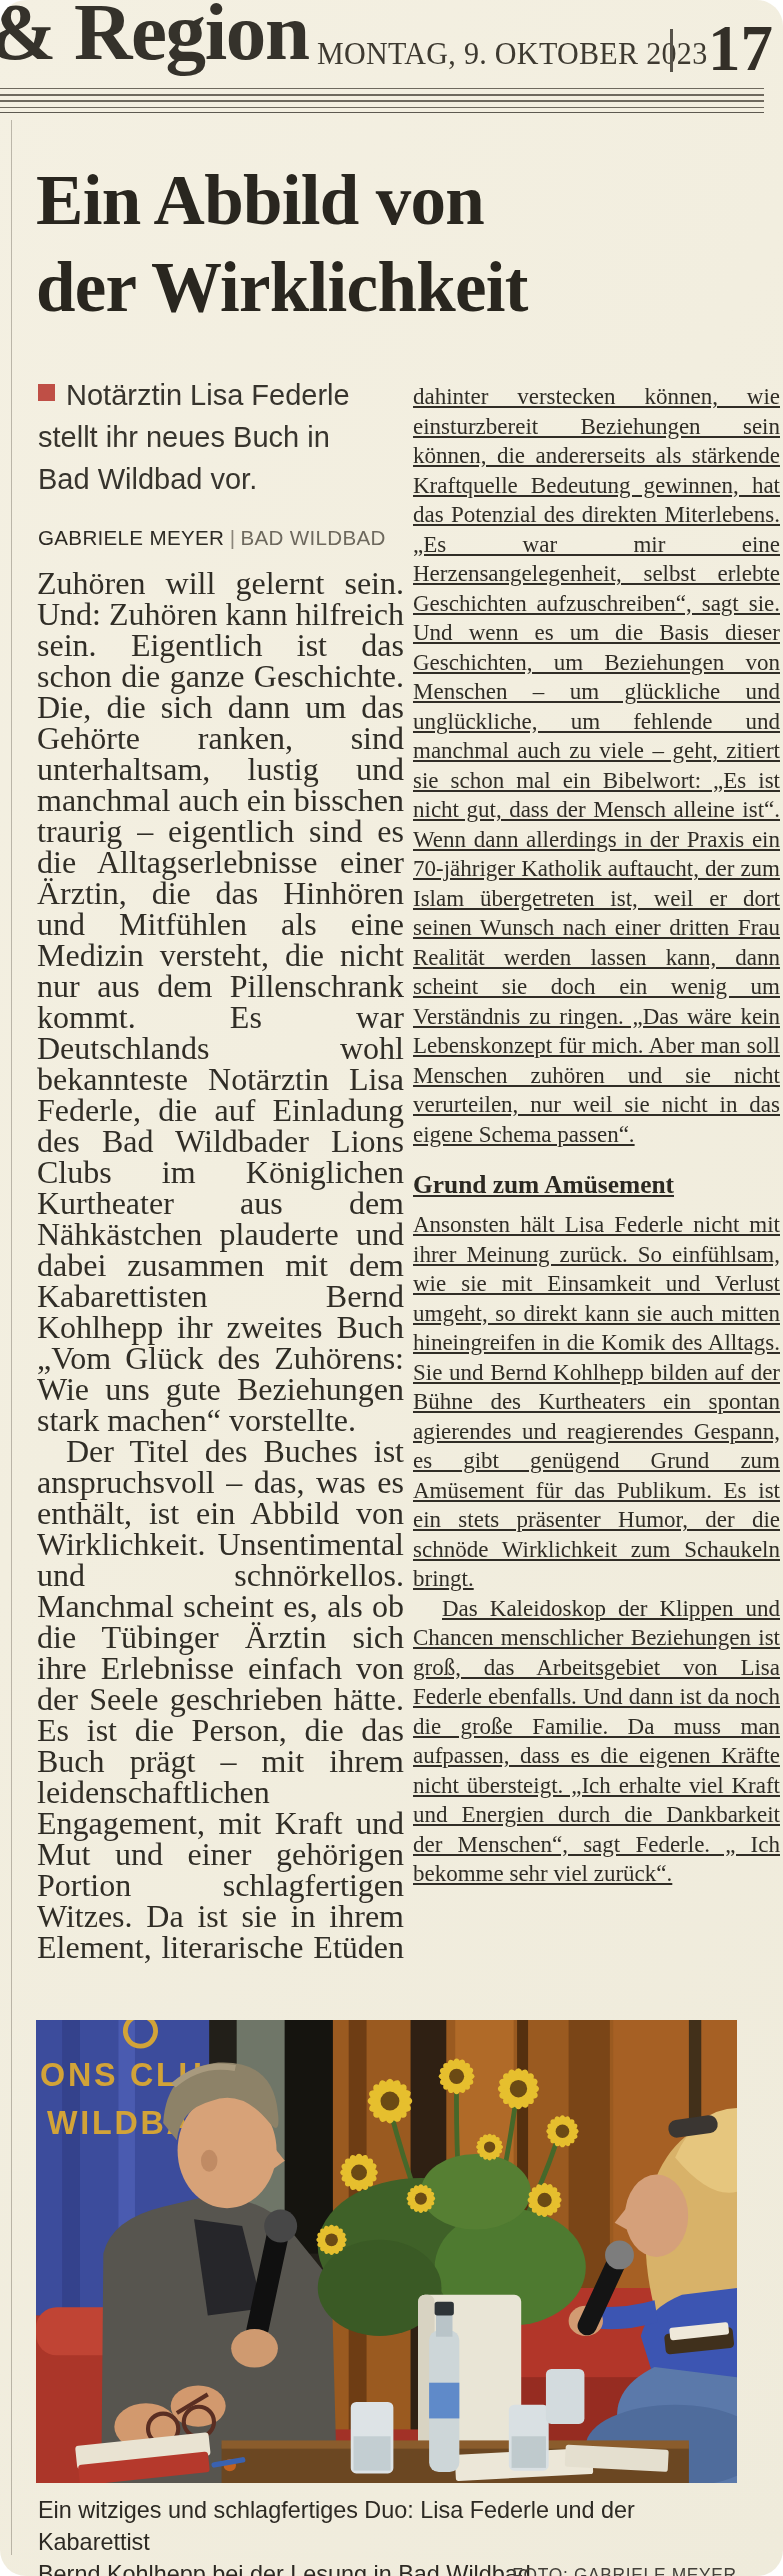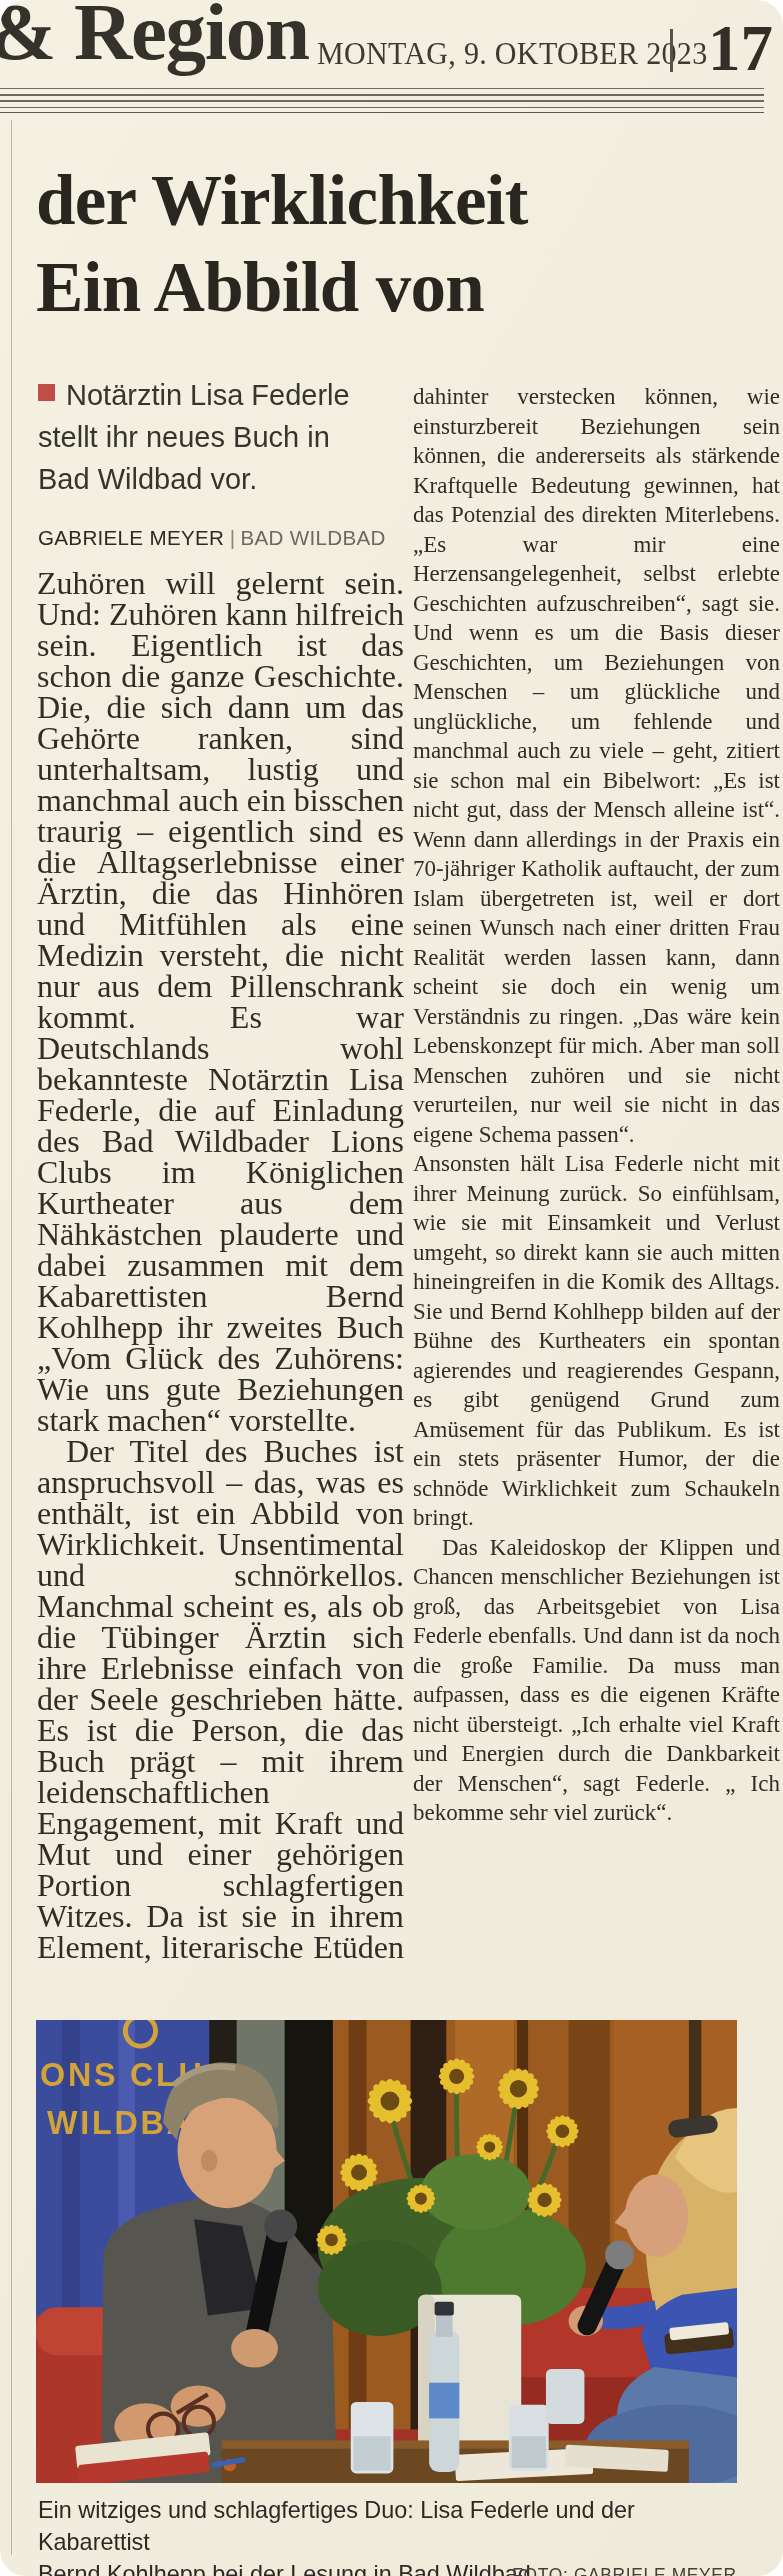--- a/index.html
+++ b/index.html
@@ -55,21 +55,21 @@
   .byline .author { font-weight: 400; letter-spacing: 0.3px; text-align: right; }
   .byline .sep { color: #8a857a; padding: 0 5.5px; font-weight: 400; }
   .byline .place { color: #6d685d; letter-spacing: 0.3px; text-align: right; }
   
   .col { position: absolute; text-align: justify; color: #302d26; overflow: hidden; hyphens: auto; }
   .col p { margin: 0; }
   .col p.indent { text-indent: 29px; }
   .col-left  { left: 37px;  top: 568px; width: 367px; height: 1396px;
                font-size: 32px; line-height: 31px; }
   .col-right { left: 413px; top: 382px; width: 367px; height: 1614px;
-               font-size: 23px; line-height: 29.5px; }
+               font-size: 23px; line-height: 29.5px; text-decoration: underline; }
   .subhead {
     font-family: "Liberation Serif", serif; font-weight: 700; font-size: 25.4px;
     color: #2b2821; margin: 20.6px 0 11px 0; text-align: left;
   }
   
   .photo {
     position: absolute; left: 36px; top: 2020px; width: 701px; height: 463px;
     background: #241d16; overflow: hidden;
   }
   .photo svg { display: block; width: 100%; height: 100%; }
@@ -97,37 +97,38 @@
   <div class="page-number">17</div>
   <div class="header-rules">
     <div class="r0"></div>
       <div class="r1"></div>
       <div class="r2"></div>
       <div class="r3"></div>
       <div class="r4"></div>
   </div>
 
   <div class="headline">
+    <div>Ein Abbild von</div>
     <div>der Wirklichkeit</div>
-    <div>Ein Abbild von</div>
   </div>
 
   <div class="lead"><span class="lead-bullet"></span><span>Notärztin Lisa Federle stellt ihr neues Buch in Bad Wildbad vor.</span>
   </div>
 
   <div class="byline">
     <span class="author">GABRIELE MEYER</span><span class="sep">|</span><span class="place">BAD WILDBAD</span>
   </div>
 
   <div class="col col-left">
     <p>Zuhören will gelernt sein. Und: Zuhören kann hilfreich sein. Eigentlich ist das schon die ganze Geschichte. Die, die sich dann um das Gehörte ranken, sind unterhaltsam, lustig und manchmal auch ein bisschen traurig – eigentlich sind es die Alltagserlebnisse einer Ärztin, die das Hinhören und Mitfühlen als eine Medizin versteht, die nicht nur aus dem Pillenschrank kommt. Es war Deutschlands wohl bekannteste Notärztin Lisa Federle, die auf Einladung des Bad Wildbader Lions Clubs im Königlichen Kurtheater aus dem Nähkästchen plauderte und dabei zusammen mit dem Kabarettisten Bernd Kohlhepp ihr zweites Buch „Vom Glück des Zuhörens: Wie uns gute Beziehungen stark machen“ vorstellte.</p>
     <p class="indent">Der Titel des Buches ist anspruchsvoll – das, was es enthält, ist ein Abbild von Wirklichkeit. Unsentimental und schnörkellos. Manchmal scheint es, als ob die Tübinger Ärztin sich ihre Erlebnisse einfach von der Seele geschrieben hätte. Es ist die Person, die das Buch prägt – mit ihrem leidenschaftlichen Engagement, mit Kraft und Mut und einer gehörigen Portion schlagfertigen Witzes. Da ist sie in ihrem Element, literarische Etüden sind ihr fremd. Den Anspruch will ihr Buch – ihr zweites nach „Auf krummen Wegen gradeaus“ – auch sicher nicht erheben. Dass Lisa Federle mitnimmt in eine Welt hinter den Krankheiten ihrer Patienten, erzählt, welche Zerbrechlichkeiten und Verstrickungen sich</p>
   </div>
   <div class="col col-right">
     <p>dahinter verstecken können, wie einsturzbereit Beziehungen sein können, die andererseits als stärkende Kraftquelle Bedeutung gewinnen, hat das Potenzial des direkten Miterlebens. „Es war mir eine Herzensangelegenheit, selbst erlebte Geschichten aufzuschreiben“, sagt sie. Und wenn es um die Basis dieser Geschichten, um Beziehungen von Menschen – um glückliche und unglückliche, um fehlende und manchmal auch zu viele – geht, zitiert sie schon mal ein Bibelwort: „Es ist nicht gut, dass der Mensch alleine ist“. Wenn dann allerdings in der Praxis ein 70-jähriger Katholik auftaucht, der zum Islam übergetreten ist, weil er dort seinen Wunsch nach einer dritten Frau Realität werden lassen kann, dann scheint sie doch ein wenig um Verständnis zu ringen. „Das wäre kein Lebenskonzept für mich. Aber man soll Menschen zuhören und sie nicht verurteilen, nur weil sie nicht in das eigene Schema passen“.</p>
+    <h3 class="subhead">Grund zum Amüsement</h3>
     <p>Ansonsten hält Lisa Federle nicht mit ihrer Meinung zurück. So einfühlsam, wie sie mit Einsamkeit und Verlust umgeht, so direkt kann sie auch mitten hineingreifen in die Komik des Alltags. Sie und Bernd Kohlhepp bilden auf der Bühne des Kurtheaters ein spontan agierendes und reagierendes Gespann, es gibt genügend Grund zum Amüsement für das Publikum. Es ist ein stets präsenter Humor, der die schnöde Wirklichkeit zum Schaukeln bringt.</p>
     <p class="indent">Das Kaleidoskop der Klippen und Chancen menschlicher Beziehungen ist groß, das Arbeitsgebiet von Lisa Federle ebenfalls. Und dann ist da noch die große Familie. Da muss man aufpassen, dass es die eigenen Kräfte nicht übersteigt. „Ich erhalte viel Kraft und Energien durch die Dankbarkeit der Menschen“, sagt Federle. „ Ich bekomme sehr viel zurück“.</p>
   </div>
 
   <div class="photo">
     <svg viewBox="0 0 1020 674" preserveAspectRatio="none">
 
       <rect x="0" y="0" width="1020" height="674" fill="#221f19"></rect>
       <rect x="430" y="0" width="590" height="674" fill="#9a5a20"></rect>
       <rect x="455" y="0" width="26" height="674" fill="#6e3d14"></rect>

